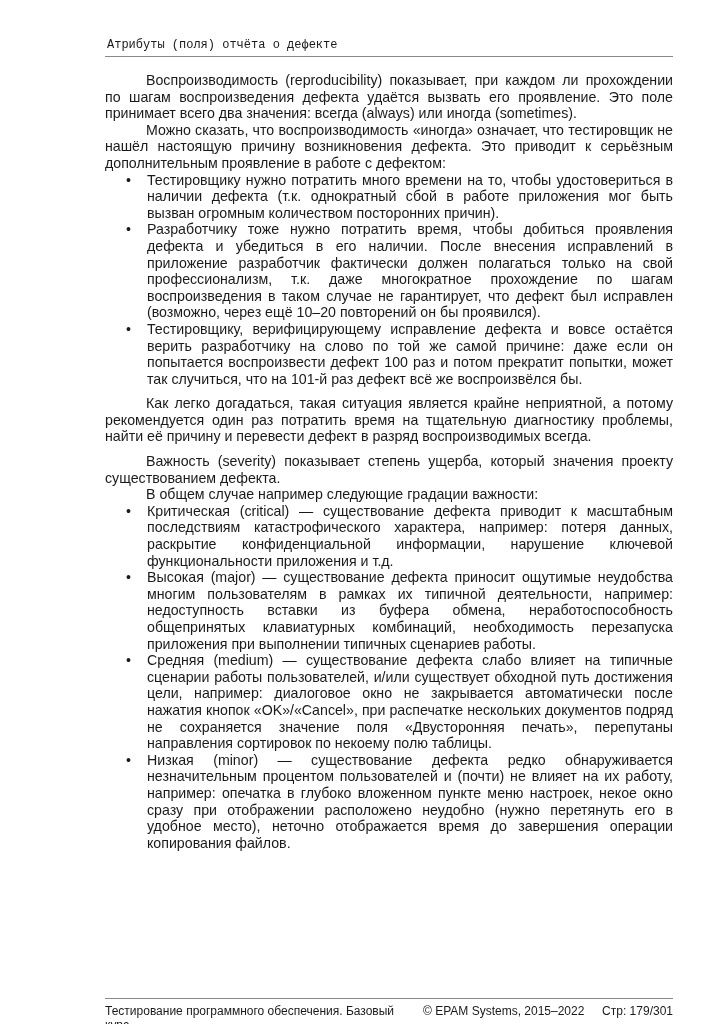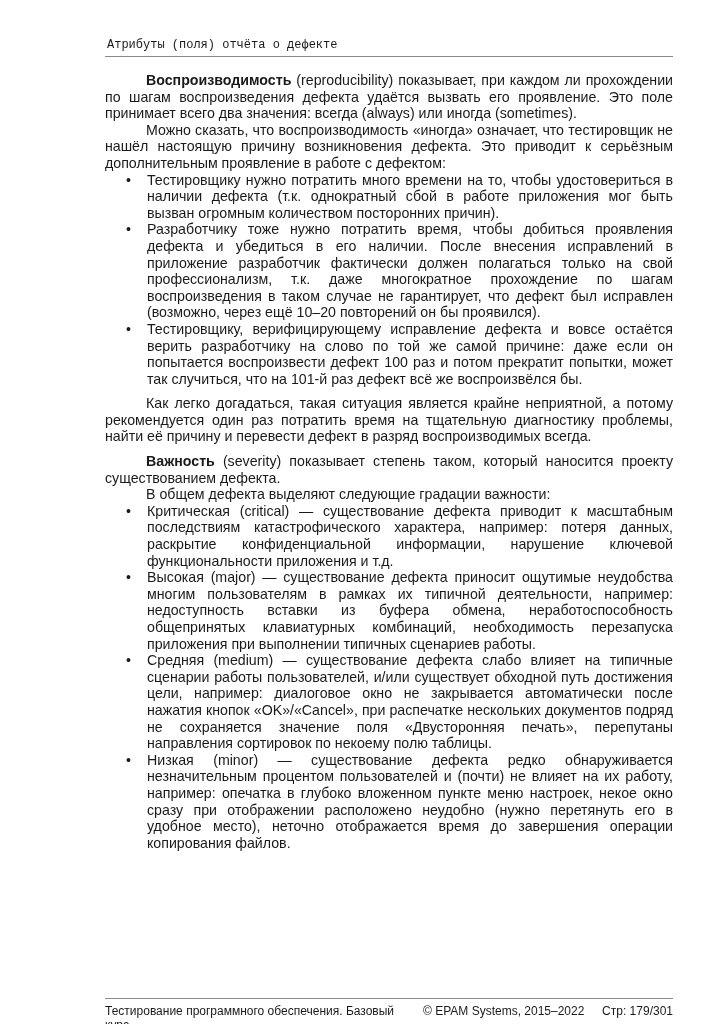--- a/index.html
+++ b/index.html
@@ -34,21 +34,21 @@
       font-size: 14.2px;
       line-height: 16.6px;
       text-align: justify;
       hyphens: auto;
     }
     .content p {
       margin: 0;
       text-indent: 41px;
     }
     .content p.gap-top { margin-top: 8px; }
-    .content b { font-weight: bold; }
+    .content b { font-weight: normal; }
     ul.bullets {
       list-style: none;
       margin: 0;
       padding: 0;
     }
     ul.bullets li {
       position: relative;
       padding-left: 42px;
       margin: 0;
     }
@@ -86,22 +86,22 @@
   <p>Можно сказать, что воспроизводимость «иногда» означает, что тестировщик не нашёл настоящую причину возникновения дефекта. Это приводит к серьёзным дополнительным проявление в работе с дефектом:</p>
 
   <ul class="bullets">
     <li><span class="bullet">•</span><span>Тестировщику нужно потратить много времени на то, чтобы удостовериться в наличии дефекта (т.к. однократный сбой в работе приложения мог быть вызван огромным количеством посторонних причин).</span></li>
     <li><span class="bullet">•</span><span>Разработчику тоже нужно потратить время, чтобы добиться проявления дефекта и убедиться в его наличии. После внесения исправлений в приложение разработчик фактически должен полагаться только на свой профессионализм, т.к. даже многократное прохождение по шагам воспроизведения в таком случае не гарантирует, что дефект был исправлен (возможно, через ещё 10–20 повторений он бы проявился).</span></li>
     <li><span class="bullet">•</span><span>Тестировщику, верифицирующему исправление дефекта и вовсе остаётся верить разработчику на слово по той же самой причине: даже если он попытается воспроизвести дефект 100 раз и потом прекратит попытки, может так случиться, что на 101-й раз дефект всё же воспроизвёлся бы.</span></li>
   </ul>
 
   <p class="gap-top">Как легко догадаться, такая ситуация является крайне неприятной, а потому рекомендуется один раз потратить время на тщательную диагностику проблемы, найти её причину и перевести дефект в разряд воспроизводимых всегда.</p>
 
-  <p class="gap-top"><b>Важность</b><span> (severity) показывает степень таком, который наносится проекту существованием дефекта.</span></p>
-  <p>В общем дефекта выделяют следующие градации важности:</p>
+  <p class="gap-top"><b>Важность</b><span> (severity) показывает степень ущерба, который значения проекту существованием дефекта.</span></p>
+  <p>В общем случае например следующие градации важности:</p>
 
   <ul class="bullets">
     <li><span class="bullet">•</span><span>Критическая (critical) — существование дефекта приводит к масштабным последствиям катастрофического характера, например: потеря данных, раскрытие конфиденциальной информации, нарушение ключевой функциональности приложения и т.д.</span></li>
     <li><span class="bullet">•</span><span>Высокая (major) — существование дефекта приносит ощутимые неудобства многим пользователям в рамках их типичной деятельности, например: недоступность вставки из буфера обмена, неработоспособность общепринятых клавиатурных комбинаций, необходимость перезапуска приложения при выполнении типичных сценариев работы.</span></li>
     <li><span class="bullet">•</span><span>Средняя (medium) — существование дефекта слабо влияет на типичные сценарии работы пользователей, и/или существует обходной путь достижения цели, например: диалоговое окно не закрывается автоматически после нажатия кнопок «OK»/«Cancel», при распечатке нескольких документов подряд не сохраняется значение поля «Двусторонняя печать», перепутаны направления сортировок по некоему полю таблицы.</span></li>
     <li><span class="bullet">•</span><span>Низкая (minor) — существование дефекта редко обнаруживается незначительным процентом пользователей и (почти) не влияет на их работу, например: опечатка в глубоко вложенном пункте меню настроек, некое окно сразу при отображении расположено неудобно (нужно перетянуть его в удобное место), неточно отображается время до завершения операции копирования файлов.</span></li>
   </ul>
 </div>
 
 <div class="page-footer">

